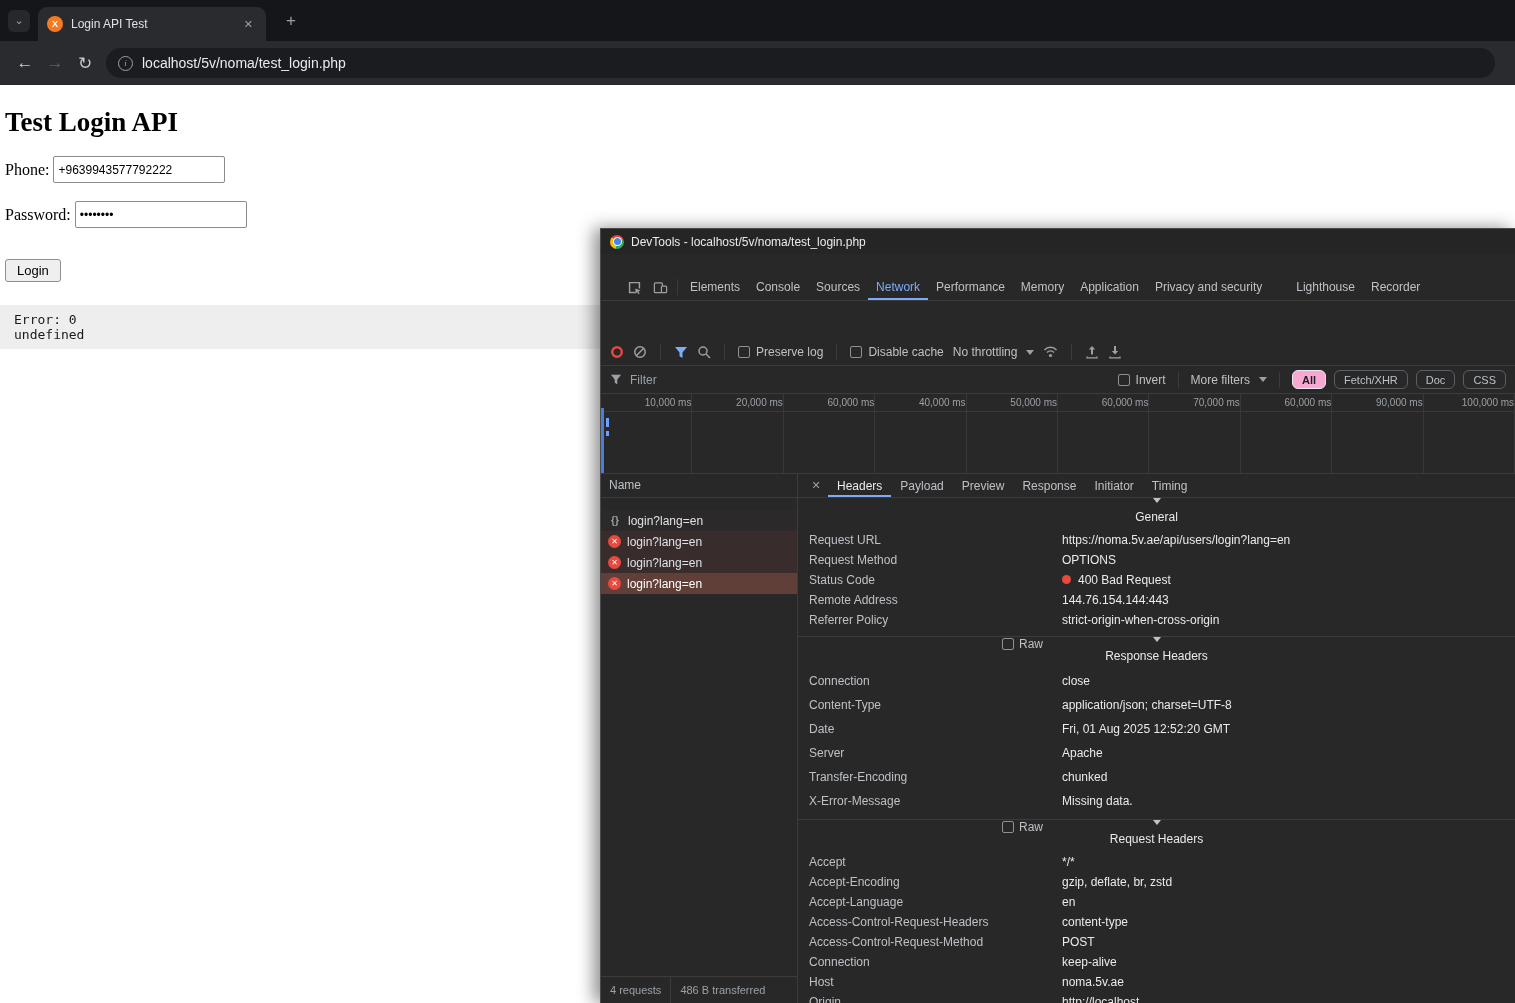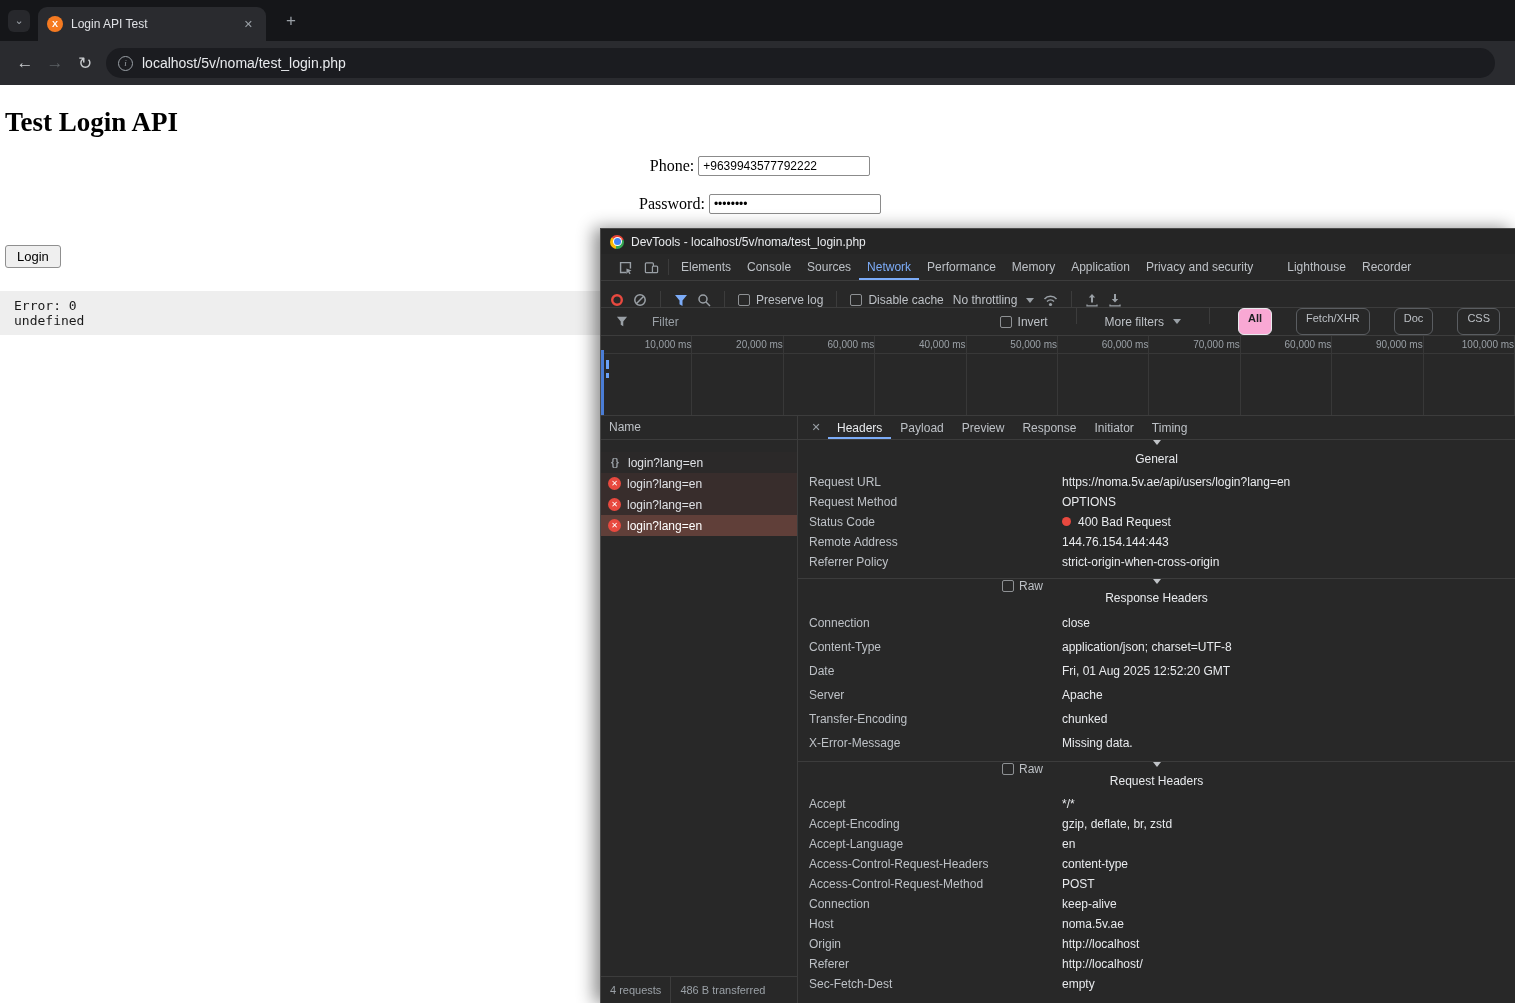--- a/index.html
+++ b/index.html
@@ -34,58 +34,58 @@
     display:flex;align-items:center;padding:0 12px;gap:9px;}
   .info-icon{width:15px;height:15px;border:1.4px solid var(--dim);border-radius:50%;flex:none;
     color:var(--dim);font-size:9px;font-style:italic;font-family:"Liberation Serif",serif;
     display:flex;align-items:center;justify-content:center;}
   .url-text{color:#e8eaed;font-size:14px;}
 
   
   .page{position:absolute;top:85px;left:0;right:0;bottom:0;background:#fff;color:#000;
     font-family:"Liberation Serif",serif;}
   .page h1{margin:22px 0 18px 5px;font-size:27px;}
-  .form-row{margin:4px 0 18px 5px;font-size:16px;display:flex;align-items:center;gap:4px;justify-content:center;}
-  .ti{width:172px;height:20px;border:1px solid #8b8b8b;border-radius:2px;background:#fff;
+  .form-row{margin:4px 0 18px 5px;font-size:16px;display:flex;align-items:center;gap:4px;}
+  .ti{width:172px;height:27px;border:1px solid #8b8b8b;border-radius:2px;background:#fff;
     font-family:"Liberation Sans",sans-serif;font-size:12px;padding:1px 4px;color:#000;}
   .login-btn{margin:13px 0 0 5px;font-size:13px;background:#efefef;border:1px solid #8f8f8f;
     border-radius:3px;padding:3px 11px;font-family:"Liberation Sans",sans-serif;color:#000;}
   .result{margin-top:23px;background:#eeeeee;padding:7px 14px;
     font-family:"DejaVu Sans Mono",monospace;font-size:13px;line-height:15px;color:#1a1a1a;}
 
   
   .devtools{position:absolute;left:600px;top:228px;right:0;bottom:0;background:var(--dt-bg);
     font-size:12px;color:var(--text);border-left:1px solid #4a4a4a;border-top:1px solid #4a4a4a;
     box-shadow:-6px 0 16px rgba(0,0,0,.45);display:flex;flex-direction:column;}
   .dt-titlebar{height:25px;background:var(--dt-bg2);display:flex;align-items:center;gap:7px;
     padding:0 9px;flex:none;}
   .chrome-icon{width:14px;height:14px;border-radius:50%;position:relative;flex:none;
     background:conic-gradient(from -45deg,#ea4335 0 33%,#34a853 0 66%,#fbbc05 0 100%);}
   .chrome-icon::after{content:"";position:absolute;inset:3.5px;background:#4285f4;border-radius:50%;
     box-shadow:0 0 0 1px #fff;}
   .dt-title{font-size:12px;color:#e8eaed;}
 
   .dt-tabbar{height:27px;display:flex;align-items:center;background:var(--dt-bg);
-    border-bottom:1px solid var(--border);padding:0 11px;flex:none;}
+    border-bottom:1px solid var(--border);padding:0 20px;flex:none;margin-top:20px;}
   .dt-icon-btn{width:26px;height:22px;display:flex;align-items:center;justify-content:center;}
   .vsep{width:1px;height:16px;background:var(--border);margin:0 4px;flex:none;}
   .dt-tab{padding:0 8px;height:100%;display:flex;align-items:center;color:var(--mid);white-space:nowrap;cursor:pointer;}
   .dt-tab.active{color:var(--blue);box-shadow:inset 0 -2px 0 var(--blue);}
   .dt-tab.gap-left{margin-left:18px;}
 
-  .dt-toolbar{height:27px;display:flex;align-items:flex-end;background:var(--dt-bg);
-    border-bottom:1px solid var(--border);padding:0 9px;gap:9px;flex:none;color:var(--mid);}
+  .dt-toolbar{height:27px;display:flex;align-items:center;background:var(--dt-bg);
+    border-bottom:1px solid var(--border);padding:0 9px;gap:9px;flex:none;color:var(--mid);margin-top:38px;}
   .icon{display:flex;align-items:center;justify-content:center;flex:none;}
   .cb{width:12px;height:12px;border:1px solid #8e9194;border-radius:2px;background:transparent;flex:none;}
   .tool-group{display:flex;align-items:center;gap:6px;}
   .caret{width:0;height:0;border-left:4px solid transparent;border-right:4px solid transparent;
     border-top:5px solid var(--dim);margin-left:3px;}
 
-  .dt-filterrow{height:28px;display:flex;background:var(--dt-bg);
-    border-bottom:1px solid var(--border);padding:0 15px;gap:24px;flex:none;color:var(--mid);}
+  .dt-filterrow{height:28px;display:flex;align-items:center;background:var(--dt-bg);
+    border-bottom:1px solid var(--border);padding:0 9px;gap:8px;flex:none;color:var(--mid);}
   .filter-input{flex:1;background:transparent;border:none;outline:none;color:#e8eaed;
     font-size:12px;font-family:"Liberation Sans",sans-serif;min-width:40px;}
   .filter-input::placeholder{color:var(--dim);}
   .chip{border:1px solid #5a5d61;border-radius:6px;padding:2.5px 9px;font-size:11px;color:var(--mid);
     white-space:nowrap;cursor:pointer;}
   .chip.active{background:#f9a8d4;color:#202124;border-color:#e8eaed;font-weight:bold;}
 
   .dt-timeline{height:80px;position:relative;background:var(--dt-bg);
     border-bottom:1px solid var(--border);overflow:hidden;flex:none;display:flex;}
   .tl-col{flex:1;border-right:1px solid #383838;position:relative;}

